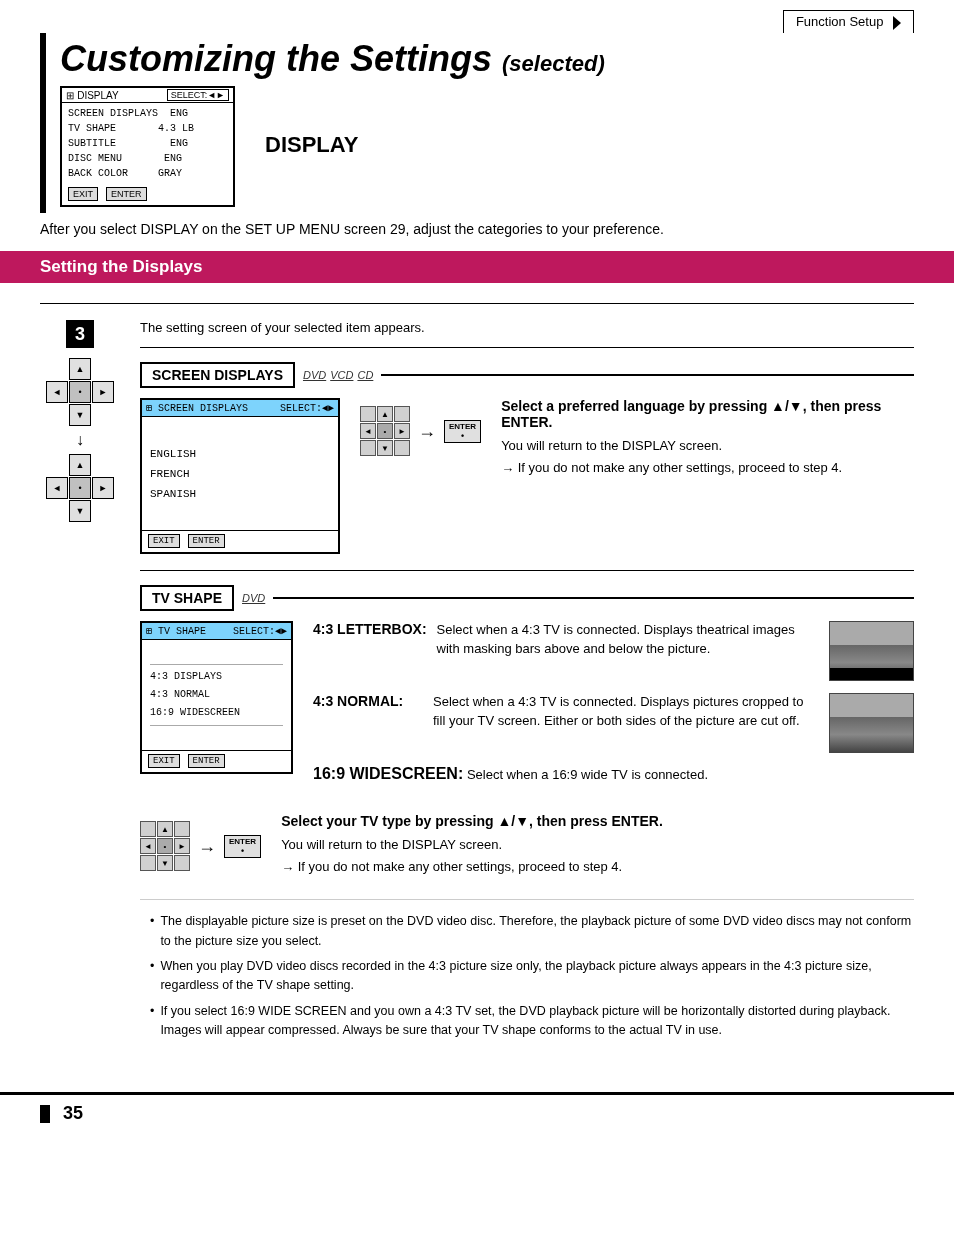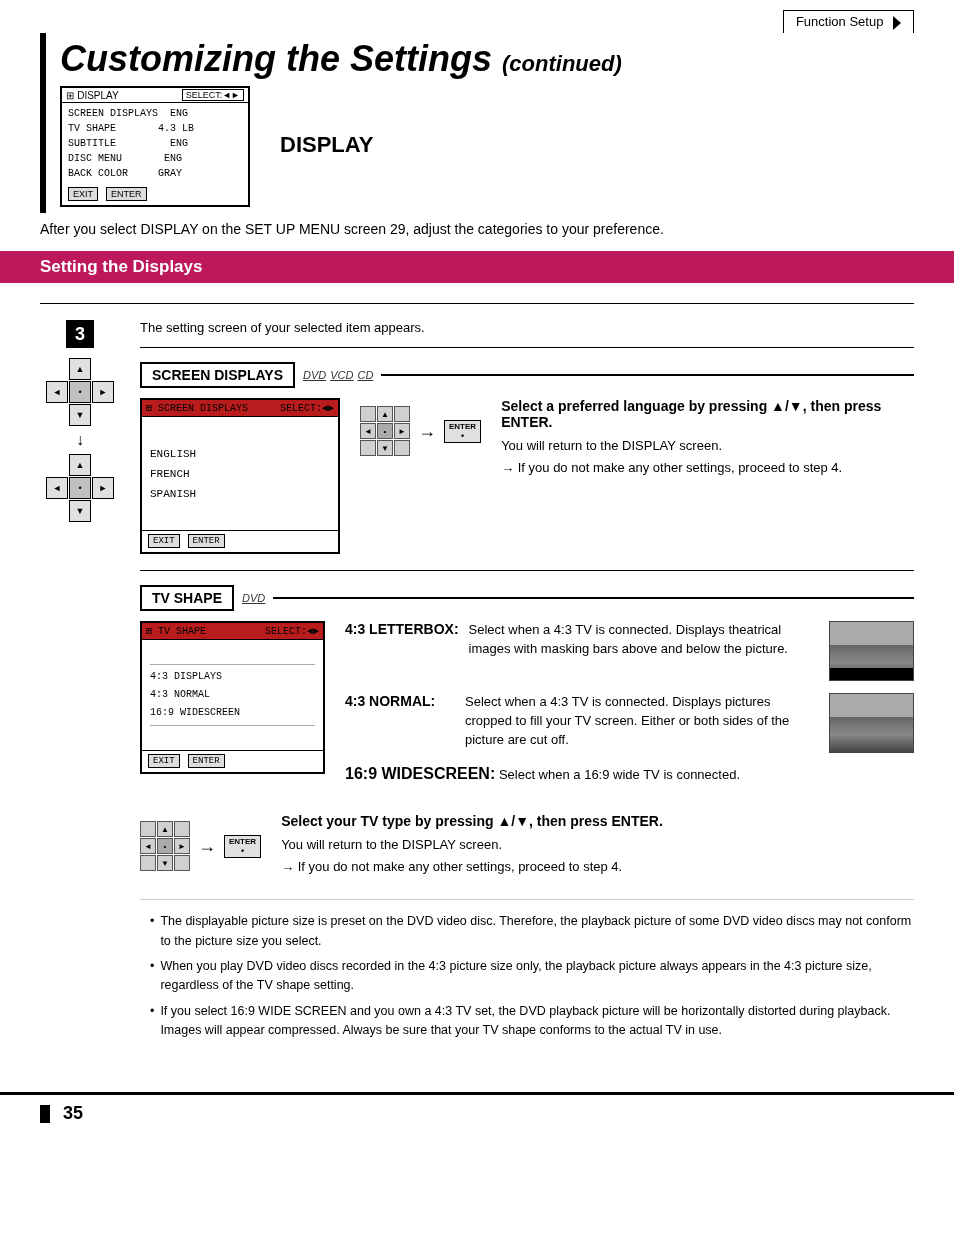--- a/index.html
+++ b/index.html
@@ -41,21 +41,21 @@
 
     .header-title .continued {
       font-size: 22px;
       font-weight: bold;
       font-style: italic;
     }
 
     
     .display-diagram {
       border: 2px solid #000;
-      width: 190px;
+      width: 175px;
       font-size: 10px;
       flex-shrink: 0;
       margin-right: 16px;
       margin-top: 4px;
     }
     .display-diagram-header {
       background: #fff;
       border-bottom: 1.5px solid #000;
       padding: 1px 4px;
       font-size: 10px;
@@ -237,21 +237,21 @@
       gap: 20px;
     }
     .screen-box {
       border: 2px solid #000;
       width: 200px;
       flex-shrink: 0;
       font-family: 'Courier New', monospace;
       font-size: 10px;
     }
     .screen-box-header {
-      background: #b91c1c;
+      background: #7dd3fc;
       border-bottom: 1.5px solid #000;
       padding: 2px 4px;
       display: flex;
       justify-content: space-between;
       align-items: center;
       font-size: 10px;
     }
     .screen-box-body {
       padding: 6px 8px;
       line-height: 1.8;
@@ -415,21 +415,21 @@
   </div>
 </div>
 
 <div style="display: flex; padding: 0 40px; margin-top: 0;">
   <div style="width: 6px; background: #000; margin-right: 14px; flex-shrink: 0;"></div>
   <div style="flex: 1;">
 
     <div style="padding: 6px 0 4px 0;">
       <span class="header-title">
         <span>Customizing the Settings</span>
-        <span class="continued">(continued)</span>
+        <span class="continued">(selected)</span>
       </span>
     </div>
 
     <div style="display: flex; align-items: flex-start; gap: 14px; margin-bottom: 6px;">
 
       <div class="display-diagram">
         <div class="display-diagram-header">
           <span>⊞ <span>DISPLAY</span></span>
           <span class="select-arrow"><span>SELECT:</span>◄►</span>
         </div>
@@ -563,21 +563,21 @@
           <div class="feature-header">
             <div class="feature-label">TV SHAPE</div>
             <div class="feature-disc-tags">
               <span class="disc-tag disc-tag-underline">DVD</span>
             </div>
             <div class="feature-line"></div>
           </div>
 
           <div style="display: flex; gap: 20px; align-items: flex-start;">
 
-            <div class="screen-box" style="width: 185px;">
+            <div class="screen-box" style="width: 153px;">
               <div class="screen-box-header">
                 <span>⊞ <span>TV SHAPE</span></span>
                 <span><span>SELECT:</span>◄►</span>
               </div>
               <div class="screen-box-body" style="font-size:10px;">
                 <div style="border-bottom: 1px solid #aaa; margin-bottom:3px;">&nbsp;</div>
                 <div>4:3 DISPLAYS</div>
                 <div>4:3 NORMAL</div>
                 <div>16:9 WIDESCREEN</div>
                 <div style="border-top: 1px solid #aaa; margin-top:3px;">&nbsp;</div>

